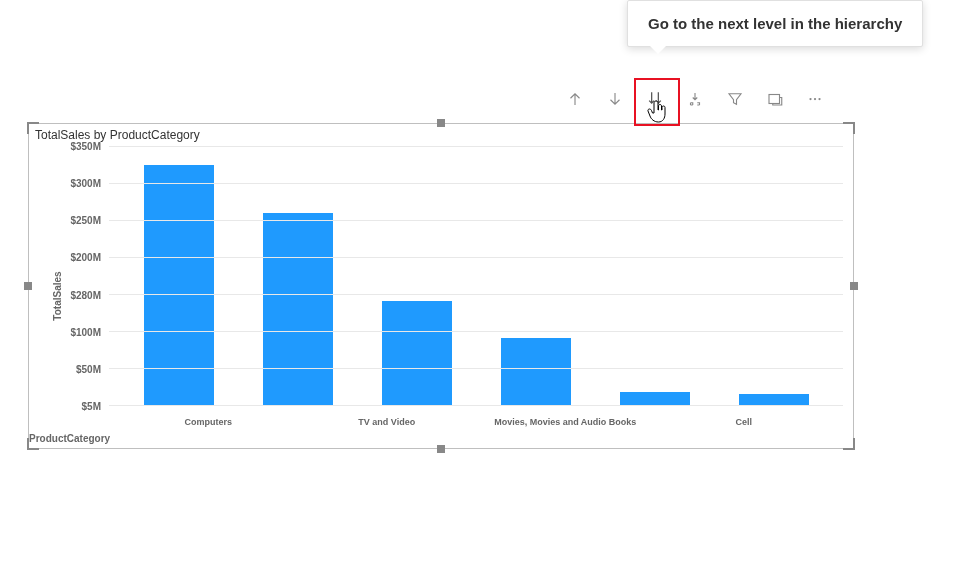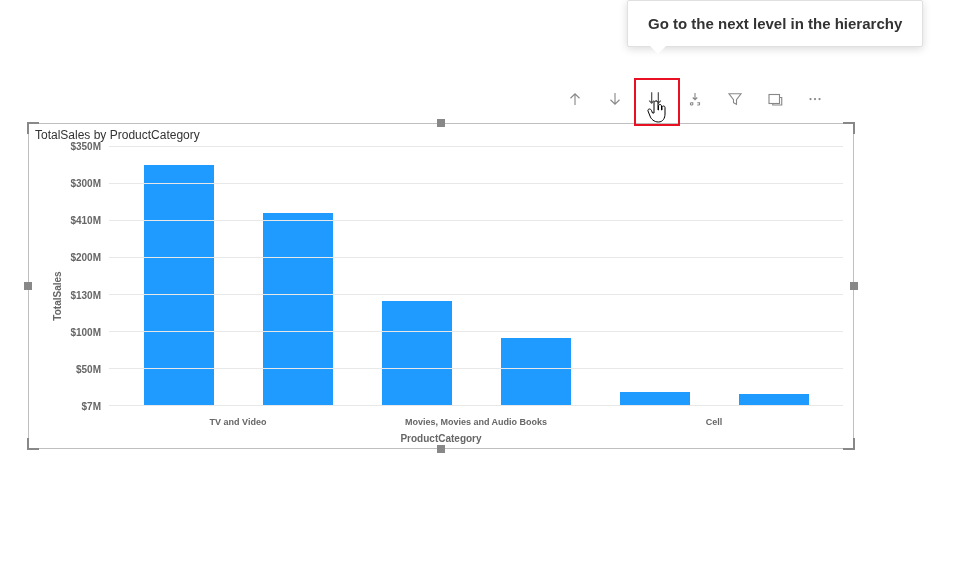--- a/index.html
+++ b/index.html
@@ -174,21 +174,20 @@
       flex: 1;
       text-align: center;
       font-size: 9px;
       color: #666;
       line-height: 1.2;
     }
     .x-axis-label {
       position: absolute;
       bottom: 2px;
       left: 0; right: 0;
-      text-align: center;
       font-size: 10px;
       color: #666;
     }
   </style>
 </head>
 <body>
 
 <div class="tooltip">Go to the next level in the hierarchy</div>
 
 <div class="toolbar">
@@ -253,26 +252,26 @@
   <div class="handle mid-s"></div>
   <div class="handle mid-w"></div>
   <div class="handle mid-e"></div>
 
   <div class="chart-title">TotalSales by ProductCategory</div>
   <div class="chart-body">
     <div class="y-axis-label">TotalSales</div>
     <div class="y-ticks" id="yticks">
         <div class="y-tick" style="top: 0%;">$350M</div>
         <div class="y-tick" style="top: 14.2857%;">$300M</div>
-        <div class="y-tick" style="top: 28.5714%;">$410M</div>
+        <div class="y-tick" style="top: 28.5714%;">$250M</div>
         <div class="y-tick" style="top: 42.8571%;">$200M</div>
-        <div class="y-tick" style="top: 57.1429%;">$130M</div>
+        <div class="y-tick" style="top: 57.1429%;">$280M</div>
         <div class="y-tick" style="top: 71.4286%;">$100M</div>
         <div class="y-tick" style="top: 85.7143%;">$50M</div>
-        <div class="y-tick" style="top: 100%;">$7M</div>
+        <div class="y-tick" style="top: 100%;">$5M</div>
       </div>
     <div class="plot-area" id="plot">
         <div class="gridline" style="top: 0%;"></div>
         <div class="gridline" style="top: 14.2857%;"></div>
         <div class="gridline" style="top: 28.5714%;"></div>
         <div class="gridline" style="top: 42.8571%;"></div>
         <div class="gridline" style="top: 57.1429%;"></div>
         <div class="gridline" style="top: 71.4286%;"></div>
         <div class="gridline" style="top: 85.7143%;"></div>
         <div class="gridline" style="top: 100%;"></div>
@@ -291,19 +290,20 @@
           </div>
           <div class="bar-group">
             <div class="bar" style="height: 5.14286%;"></div>
           </div>
           <div class="bar-group">
             <div class="bar" style="height: 4.28571%;"></div>
           </div>
         </div>
       </div>
     <div class="x-labels" id="xlabels">
+        <div class="x-label">Computers</div>
         <div class="x-label">TV and Video</div>
         <div class="x-label">Movies, Movies and Audio Books</div>
         <div class="x-label">Cell</div>
       </div>
     <div class="x-axis-label">ProductCategory</div>
   </div>
 </div>
 
 </body></html>

